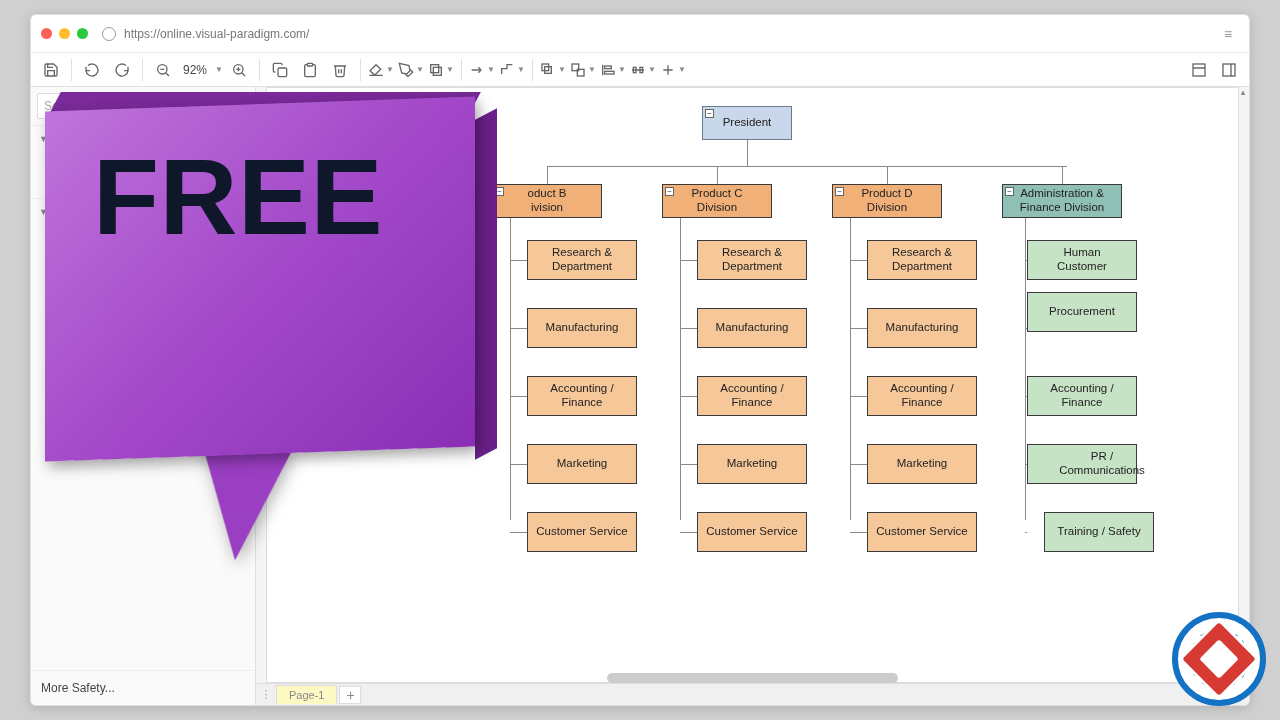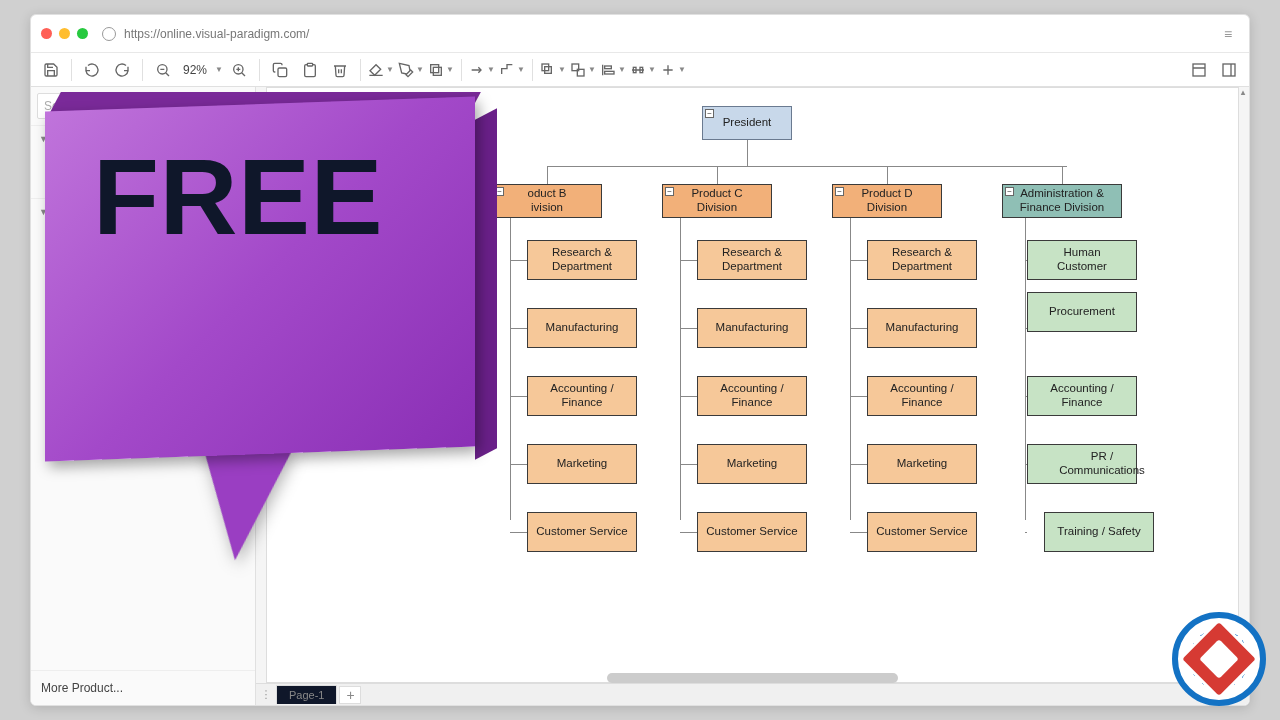--- a/index.html
+++ b/index.html
@@ -29,21 +29,21 @@
 .shdash { width:44px; height:34px; border:1px dashed #aaa; border-radius:4px; }
 .shbar { width:90px; height:14px; background:linear-gradient(#d17bd6,#a047b2); border:1px solid #5a2a66; border-radius:2px; margin:4px 16px; }
 .sbspacer { flex:1; }
 .moreshapes { padding:10px; border-top:1px solid #eee; font-size:12px; color:#444; }
 .canvaswrap { flex:1; position:relative; background:#f5f5f5; overflow:hidden; }
 .canvas { position:absolute; top:0; left:10px; right:10px; bottom:22px; background:#fff; border:1px solid #ddd; }
 .hscroll { position:absolute; bottom:22px; left:10px; right:10px; height:10px; }
 .hscroll::before { content:''; position:absolute; left:35%; width:30%; height:100%; background:#ccc; border-radius:5px; }
 .pagetabs { position:absolute; bottom:0; left:0; right:0; height:22px; background:#f0f0f0; border-top:1px solid #ddd; display:flex; align-items:center; font-size:11px; }
 .pagehandle { width:20px; text-align:center; color:#999; }
-.pagetab { padding:3px 12px; background:#0f172a; border:1px solid #ddd; border-bottom:none; color:#888; }
+.pagetab { padding:3px 12px; background:#fef9c3; border:1px solid #ddd; border-bottom:none; color:#888; }
 .addpage { width:22px; height:18px; display:flex; align-items:center; justify-content:center; background:#fff; border:1px solid #ddd; margin-left:2px; color:#888; font-size:14px; }
 
 .node { position:absolute; border:1px solid #3a3a3a; display:flex; align-items:center; justify-content:center; text-align:center; font-size:11.5px; color:#222; padding:2px 4px; line-height:1.2; }
 .pres { background:#c8d8ea; border-color:#6a7a90; width:90px; height:34px; }
 .div { background:#f2b079; width:110px; height:34px; }
 .admin { background:#8fbfb5; width:120px; height:34px; }
 .sub { background:#f6c899; width:110px; height:40px; }
 .subg { background:#c7e3c5; width:110px; height:40px; }
 .minus { position:absolute; top:2px; left:2px; width:9px; height:9px; border:1px solid #666; background:#fff; font-size:8px; line-height:7px; text-align:center; color:#333; }
 .conn { position:absolute; background:#888; }
@@ -244,21 +244,21 @@
         </div>
       <div class="shaperow">
         <div class="shdash"></div>
       </div>
       <div class="cat">
           <span class="catarr">▼</span>
           <span>Or</span>
         </div>
       <div class="shbar"></div>
       <div class="sbspacer"></div>
-      <div class="moreshapes">More Product...</div>
+      <div class="moreshapes">More Safety...</div>
     </div>
 
     <div class="canvaswrap">
       <div class="canvas" id="canvas">
           <div class="node pres" style="left: 435px; top: 18px; white-space: pre-line;">President<div class="minus">−</div></div>
           <div class="conn" style="left: 480px; top: 52px; width: 1px; height: 26px;"></div>
           <div class="conn" style="left: 280px; top: 78px; width: 520px; height: 1px;"></div>
           <div class="conn" style="left: 280px; top: 78px; width: 1px; height: 18px;"></div>
           <div class="node div" style="left: 225px; top: 96px; white-space: pre-line;">oduct B
 ivision<div class="minus">−</div></div>

